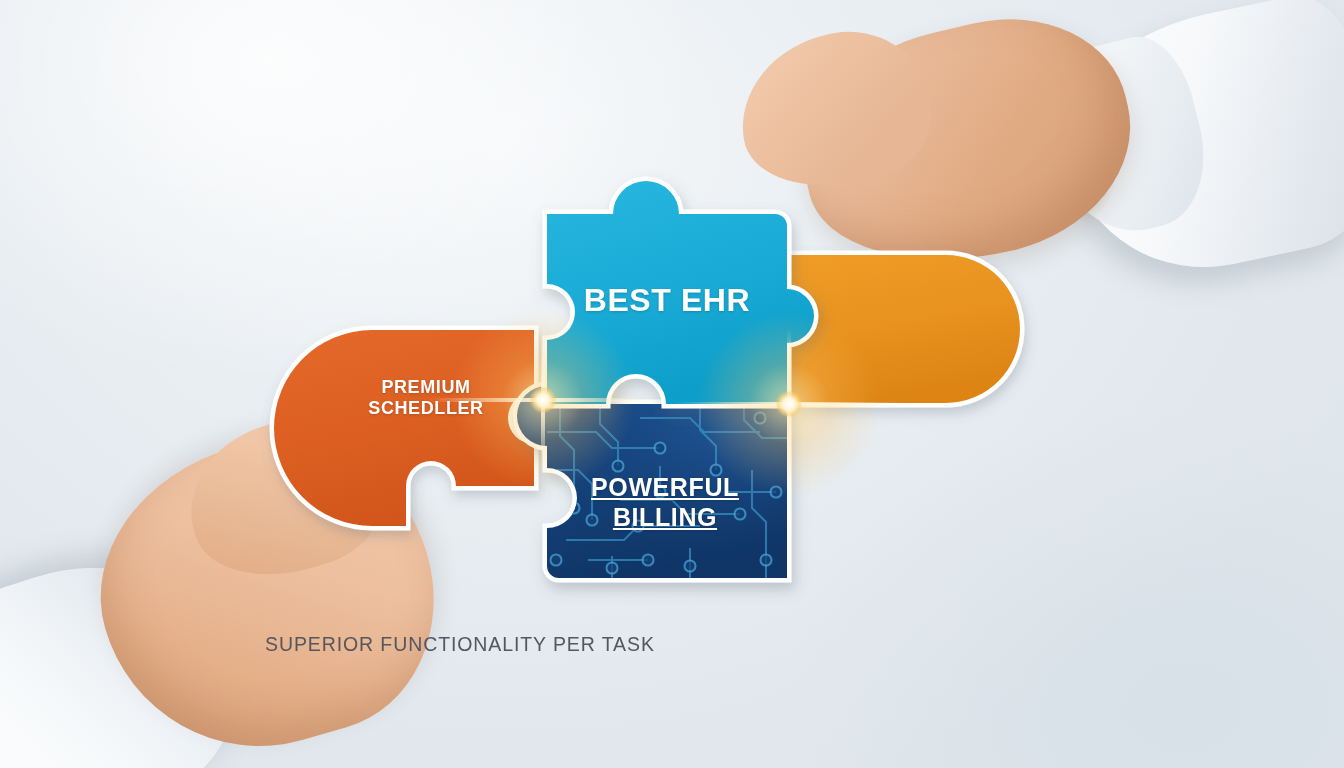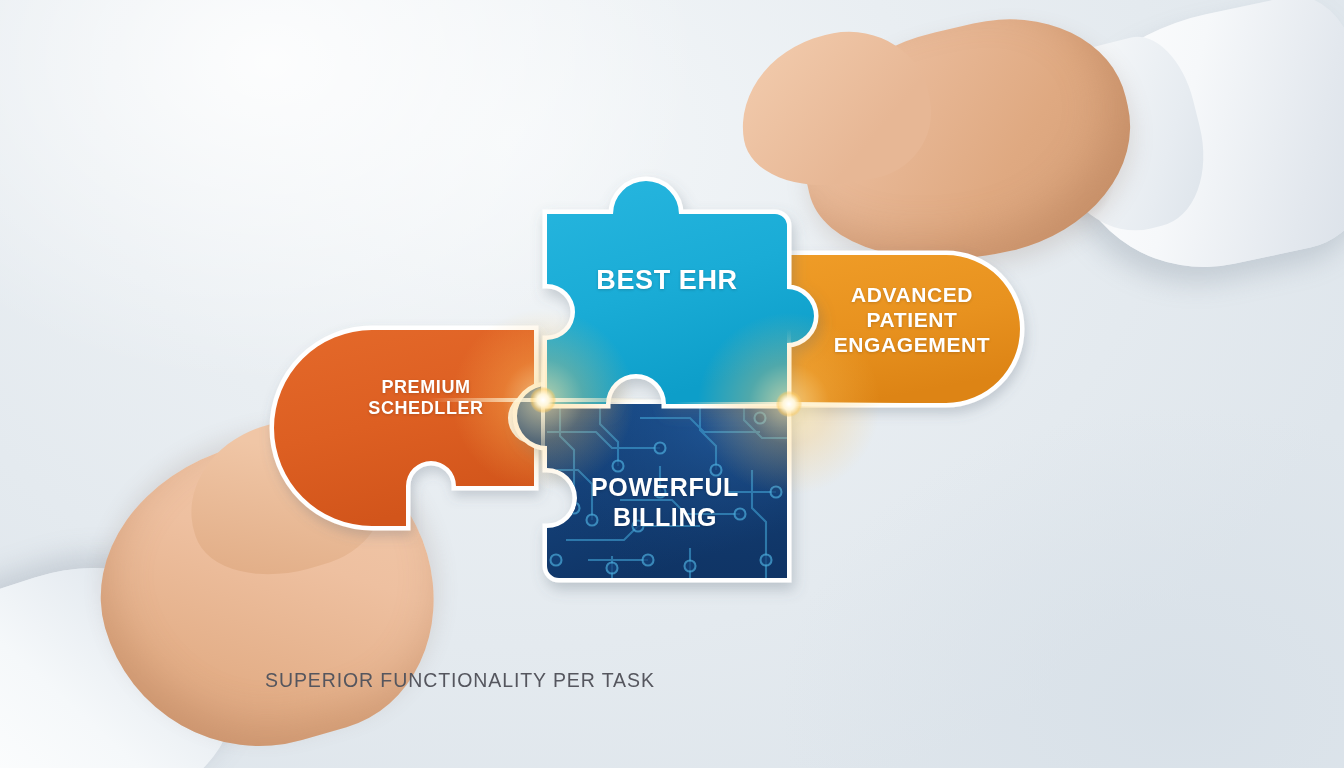--- a/index.html
+++ b/index.html
@@ -83,24 +83,24 @@
   }
 
   
   #puzzle{position:absolute;left:0;top:0;width:1344px;height:768px;}
   .piece-label{
     position:absolute;color:#ffffff;font-weight:bold;text-align:center;
     letter-spacing:.6px;line-height:1.18;
     text-shadow:0 1px 3px rgba(0,0,0,.18);
     pointer-events:none;white-space:pre-line;
   }
-  #lbl-ehr{left:543px;top:265px;width:248px;font-size:27px;text-align:center;}
+  #lbl-ehr{left:543px;top:282px;width:248px;font-size:32px;text-align:center;}
   #lbl-ape{left:806px;top:283px;width:212px;font-size:21px;}
   #lbl-sch{left:316px;top:377px;width:220px;font-size:18px;}
-  #lbl-bil{left:545px;top:473px;width:240px;font-size:25px;}
+  #lbl-bil{left:545px;top:473px;width:240px;font-size:25px;text-decoration:underline;}
 
   
   .flare{position:absolute;pointer-events:none;}
   .flare .core{
     position:absolute;left:50%;top:50%;transform:translate(-50%,-50%);
     width:26px;height:26px;border-radius:50%;
     background:radial-gradient(circle,#ffffff 0%,#fff6d9 32%,rgba(255,206,102,.55) 60%,rgba(255,190,70,0) 75%);
   }
   .flare .halo{
     position:absolute;left:50%;top:50%;transform:translate(-50%,-50%);
@@ -118,21 +118,20 @@
     background:linear-gradient(180deg,rgba(255,215,130,0),#fff4d6 50%,rgba(255,215,130,0));
   }
   #flare-left{left:543px;top:400px;}
   #flare-right{left:789px;top:404px;}
 
   
   .caption{
     position:absolute;color:#55565e;font-size:19.5px;letter-spacing:.9px;
     line-height:1.45;font-weight:400;white-space:pre-line;
     font-family:"Liberation Sans", sans-serif;
-    margin-top:36px;
   }
   #cap-left{left:265px;top:630px;}
   #cap-right{left:713px;top:630px;text-align:left;}
 </style>
 </head>
 <body>
 
 <div id="stage">
 
   <div class="bg-glow"></div>
@@ -338,23 +337,20 @@
     <div class="thumb"></div>
     <div class="nail"></div>
   </div>
   <div class="hand" id="hand-bl-front" style="left:0;bottom:0;width:620px;height:430px;">
     <div class="f1"></div>
     <div class="thumb"></div>
     <div class="nail"></div>
   </div>
 
   <div class="piece-label" id="lbl-ehr">BEST EHR</div>
-  <div class="piece-label" id="lbl-ape">ADVANCED
-PATIENT
-ENGAGEMENT</div>
   <div class="piece-label" id="lbl-sch">PREMIUM
 SCHEDLLER</div>
   <div class="piece-label" id="lbl-bil">POWERFUL
 BILLING</div>
 
   <div class="caption" id="cap-left">SUPERIOR FUNCTIONALITY PER TASK</div>
 
 </div>
 
 </body></html>

